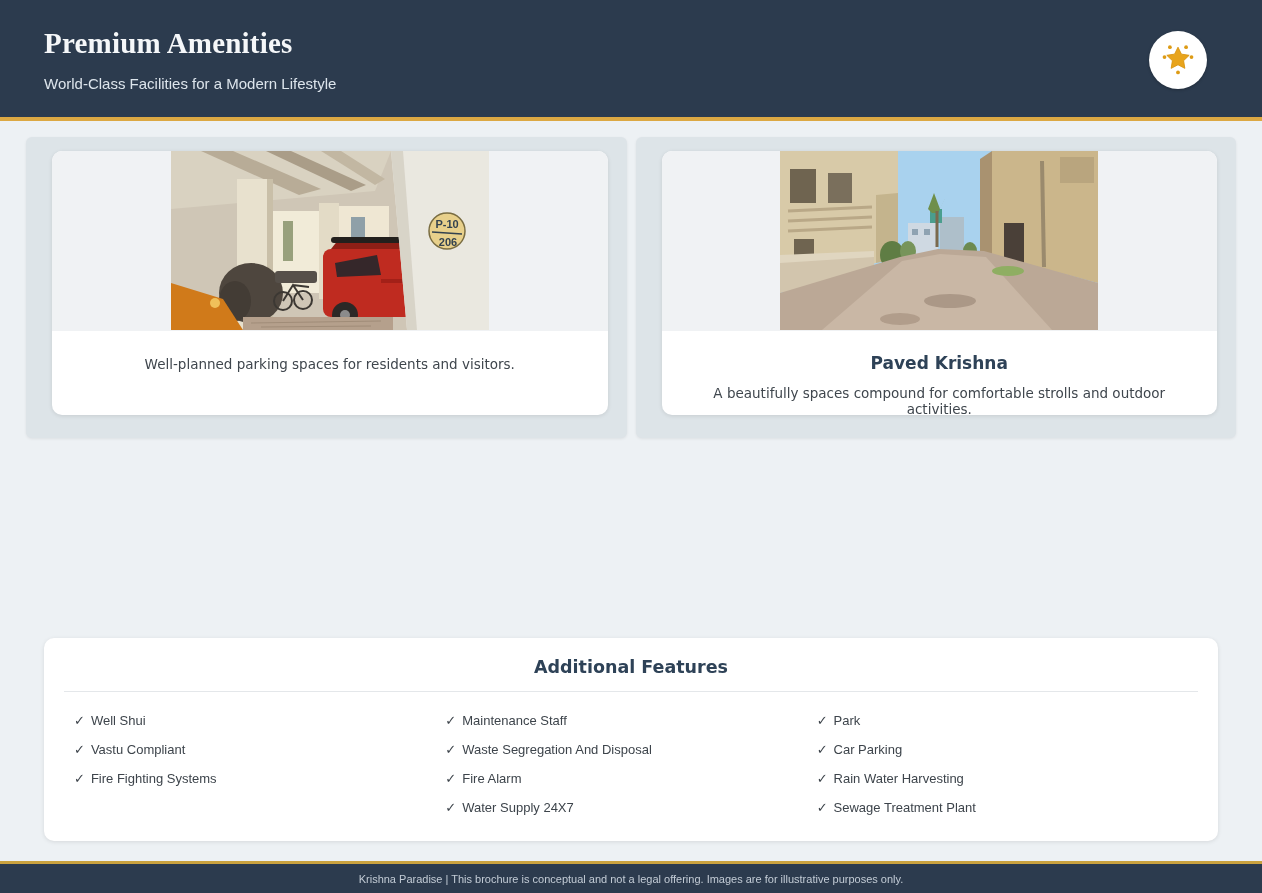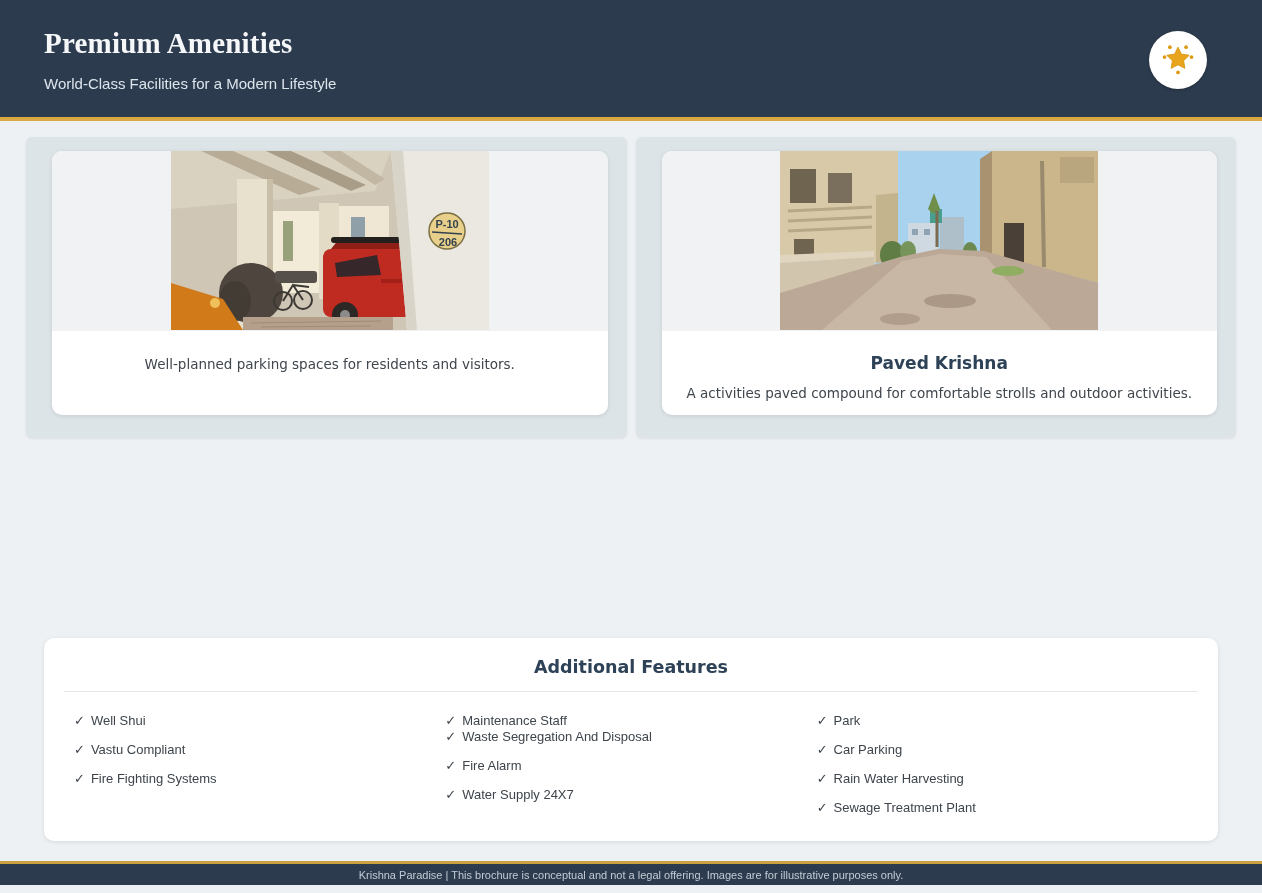--- a/index.html
+++ b/index.html
@@ -100,21 +100,21 @@
   }
   .feature-item {
     font-size:13px; color:#3d444b; line-height:16px;
     white-space:nowrap;
   }
   .feature-item .check { margin-right:6px; color:#3d444b; }
 
   
   .footer {
     margin-top:20px;
-    height:24px;
+    height:32px;
     background:#2c3b4e;
     border-top:3px solid #caa23f;
     display:flex; align-items:center; justify-content:center;
   }
   .footer-text { font-size:11px; color:#c3ccd6; }
 </style>
 </head>
 <body>
 
 <div class="header">
@@ -229,39 +229,39 @@
 
           <polygon points="0,179 318,179 318,132 204,100 158,98 120,106 0,142" fill="#bba896"></polygon>
           <polygon points="42,179 272,179 206,106 160,103 122,110" fill="#c9b7a5"></polygon>
           <ellipse cx="170" cy="150" rx="26" ry="7" fill="#ab9887"></ellipse>
           <ellipse cx="120" cy="168" rx="20" ry="6" fill="#b19d8b"></ellipse>
           <ellipse cx="228" cy="120" rx="16" ry="5" fill="#8fae62"></ellipse>
         </svg>
       </div>
       <div class="card-body">
         <h3 class="card-title">Paved Krishna</h3>
-        <p class="card-desc">A activities paved compound for comfortable strolls and outdoor activities.</p>
+        <p class="card-desc">A beautifully spaces compound for comfortable strolls and outdoor activities.</p>
       </div>
     </div>
   </div>
 </div>
 
 <div class="features-card">
   <h2 class="features-title">Additional Features</h2>
   <div class="features-divider"></div>
   <div class="features-grid">
 
     <div>
       <div class="feature-item" style="margin-bottom:13px"><span class="check">✓</span><span>Well Shui</span></div>
       <div class="feature-item" style="margin-bottom:13px"><span class="check">✓</span><span>Vastu Compliant</span></div>
       <div class="feature-item"><span class="check">✓</span><span>Fire Fighting Systems</span></div>
     </div>
 
     <div>
-      <div class="feature-item" style=""><span class="check">✓</span><span>Maintenance Staff</span></div>
+      <div class="feature-item" style="margin-bottom:13px"><span class="check">✓</span><span>Maintenance Staff</span></div>
       <div class="feature-item" style="margin-bottom:13px"><span class="check">✓</span><span>Waste Segregation And Disposal</span></div>
       <div class="feature-item" style="margin-bottom:13px"><span class="check">✓</span><span>Fire Alarm</span></div>
       <div class="feature-item"><span class="check">✓</span><span>Water Supply 24X7</span></div>
     </div>
 
     <div>
       <div class="feature-item" style="margin-bottom:13px"><span class="check">✓</span><span>Park</span></div>
       <div class="feature-item" style="margin-bottom:13px"><span class="check">✓</span><span>Car Parking</span></div>
       <div class="feature-item" style="margin-bottom:13px"><span class="check">✓</span><span>Rain Water Harvesting</span></div>
       <div class="feature-item"><span class="check">✓</span><span>Sewage Treatment Plant</span></div>

